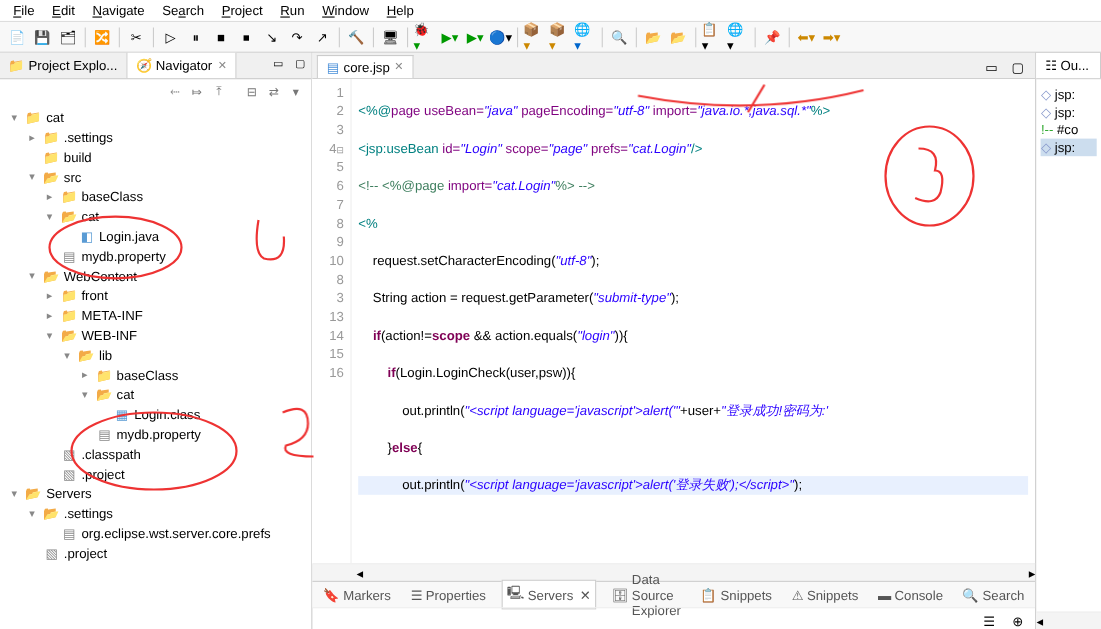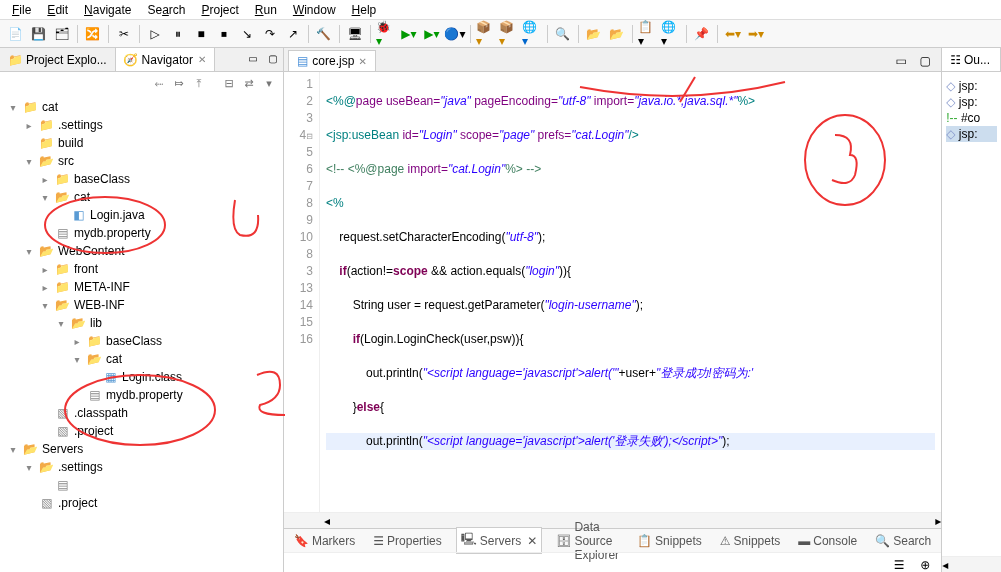--- a/index.html
+++ b/index.html
@@ -279,20 +279,21 @@
           <span class="ic">
             <span style="color:#E8A33D">📂</span>
           </span>
           <span>.settings</span>
         </div>
         <div class="tn" style="padding-left: 36px;">
           <span class="tw"></span>
           <span class="ic">
             <span style="color:#888">▤</span>
           </span>
+          <span>org.eclipse.wst.server.core.prefs</span>
         </div>
         <div class="tn" style="padding-left: 20px;">
           <span class="tw"></span>
           <span class="ic">
             <span style="color:#888">▧</span>
           </span>
           <span>.project</span>
         </div>
       </div>
   </div>
@@ -327,22 +328,22 @@
           <div>14</div>
           <div>15</div>
           <div>16</div>
         </div>
       <div class="code" id="code">
 <div class="ln"><span class="tag">&lt;%@</span><span class="attr">page </span><span class="attr">useBean=</span><span class="str">"java"</span> <span class="attr">pageEncoding=</span><span class="str">"utf-8"</span> <span class="attr">import=</span><span class="str">"java.io.*,java.sql.*"</span><span class="tag">%&gt;</span></div>
 <div class="ln"><span class="tag">&lt;jsp:useBean</span> <span class="attr">id=</span><span class="str">"Login"</span> <span class="attr">scope=</span><span class="str">"page"</span> <span class="attr">prefs=</span><span class="str">"cat.Login"</span><span class="tag">/&gt;</span></div>
 <div class="ln"><span class="cm">&lt;!-- </span><span class="cm">&lt;%@page </span><span class="attr">import=</span><span class="str">"cat.Login"</span><span class="cm">%&gt; --&gt;</span></div>
 <div class="ln"><span class="tag">&lt;%</span></div>
 <div class="ln">    request.setCharacterEncoding(<span class="str">"utf-8"</span>);</div>
+<div class="ln">    String action = request.getParameter(<span class="str">"submit-type"</span>);</div>
 <div class="ln">    <span class="kw">if</span>(action!=<span class="kw">scope</span> &amp;&amp; action.equals(<span class="str">"login"</span>)){</div>
-<div class="ln">        String user = request.getParameter(<span class="str">"login-username"</span>);</div>
 <div class="ln">        <span class="kw">if</span>(Login.LoginCheck(user,psw)){</div>
 <div class="ln">            out.println(<span class="str">"&lt;script language='javascript'&gt;alert('"</span>+user+<span class="str">"登录成功!密码为:'</span></div>
 <div class="ln">        }<span class="kw">else</span>{</div>
 <div class="ln hl">            out.println(<span class="str">"&lt;script language='javascript'&gt;alert('登录失败');&lt;/script&gt;"</span>);</div>
 
 
 
       </div>
     </div>
     <div class="scroll-x">

